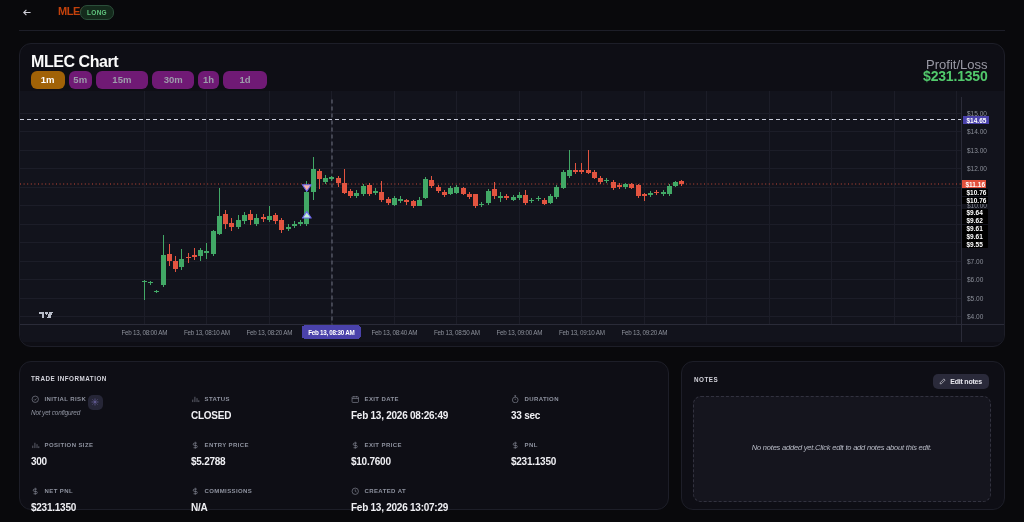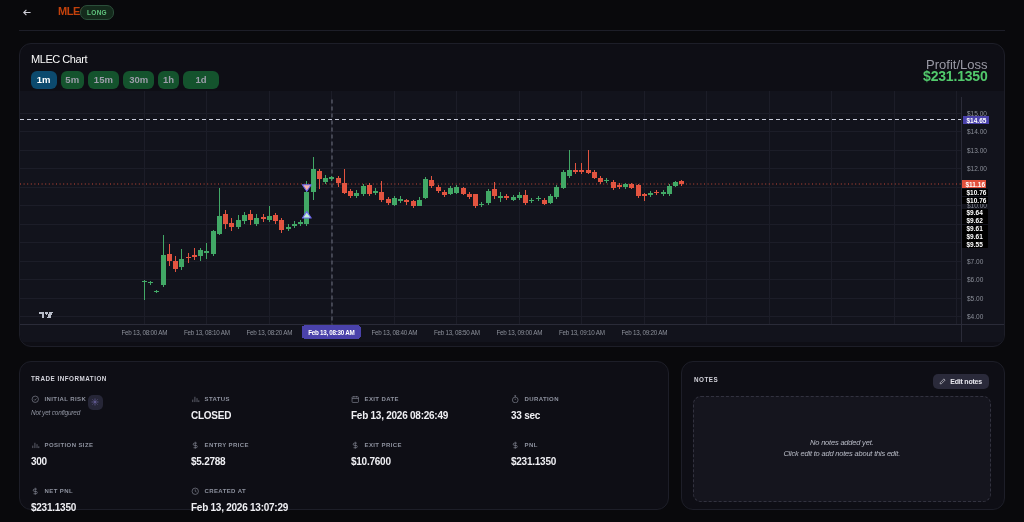--- a/index.html
+++ b/index.html
@@ -1,40 +1,40 @@
 <!DOCTYPE html>
 <html><head><meta charset="utf-8">
 <style>
 * { margin:0; padding:0; box-sizing:border-box; }
 body { width:1024px; height:522px; background:#09090c; font-family:"Liberation Sans", sans-serif; position:relative; overflow:hidden; }
 .abs { position:absolute; }
 .card { position:absolute; background:#0e0e15; border:1px solid #1d1e28; border-radius:12px; }
 .lbl { font-size:6px; font-weight:bold; color:#8f93a0; letter-spacing:0.4px; display:flex; align-items:center; gap:5px; height:10px; }
 .val { font-size:10px; font-weight:bold; letter-spacing:-0.25px; color:#efeff3; margin-top:7px; line-height:10px; }
 svg.ic { width:8.5px; height:8.5px; stroke:#8f93a0; stroke-width:1.7; fill:none; flex:0 0 auto; }
-.tfb { height:17.5px; border-radius:6px; background:#14532d; color:#9d9dab; font-size:9.5px; font-weight:bold; display:flex; align-items:center; justify-content:center; }
+.tfb { height:17.5px; border-radius:6px; background:#701a75; color:#9d9dab; font-size:9.5px; font-weight:bold; display:flex; align-items:center; justify-content:center; }
 </style></head>
 <body>
 
 <svg class="abs" style="left:23px;top:8.5px;width:8px;height:7px;" viewBox="0 0 8 7">
     <path d="M7.6 3.5 H0.8 M3.4 0.8 L0.7 3.5 L3.4 6.2" stroke="#cfcfd8" stroke-width="1.1" fill="none"></path>
   </svg>
 <div class="abs" style="left:58px;top:4.5px;font-size:11px;font-weight:bold;letter-spacing:-0.4px;color:#c2410c;">MLEC</div>
 <div class="abs" style="left:80px;top:4.5px;height:15px;padding:0 6px;display:flex;align-items:center;background:#142a1c;border:1px solid #2b4e3a;border-radius:7px;color:#60c47e;font-size:6.5px;font-weight:bold;letter-spacing:0.3px;">LONG</div>
 <div class="abs" style="left:19px;top:30px;width:986px;height:1px;background:#1d1e28;"></div>
 
 <div class="card" style="left:19px;top:43px;width:986px;height:304px;overflow:hidden;">
-  <div class="abs" style="left:11px;top:9px;font-size:11px;font-weight:normal;letter-spacing:-0.45px;color:#fafafa;">MLEC Chart</div>
+  <div class="abs" style="left:11px;top:9px;font-size:16px;font-weight:bold;letter-spacing:-0.45px;color:#fafafa;">MLEC Chart</div>
   <div class="abs" style="left:10.6px;top:27px;display:flex;gap:4.3px;">
-    <div class="tfb" style="width:26px;background:#0c4a6e;color:#fff;">1m</div>
+    <div class="tfb" style="width:34px;background:#a16207;color:#fff;">1m</div>
     <div class="tfb" style="width:22.7px;">5m</div>
-    <div class="tfb" style="width:31px;">15m</div>
-    <div class="tfb" style="width:31px;">30m</div>
+    <div class="tfb" style="width:52px;">15m</div>
+    <div class="tfb" style="width:42px;">30m</div>
     <div class="tfb" style="width:20.3px;">1h</div>
-    <div class="tfb" style="width:36px;">1d</div>
+    <div class="tfb" style="width:44px;">1d</div>
   </div>
   <div class="abs" style="right:16.5px;top:13px;font-size:13px;color:#9a9aa5;">Profit/Loss</div>
   <div class="abs" style="right:16.5px;top:24px;font-size:14px;font-weight:bold;letter-spacing:-0.2px;color:#52c96c;">$231.1350</div>
   <div class="abs" style="left:0;top:47px;"><svg width="986" height="251" viewBox="0 0 986 251" font-family="Liberation Sans, sans-serif" shape-rendering="crispEdges">
 <rect x="0" y="0" width="986" height="251" fill="#12131c"></rect>
 <line x1="0" y1="225.5" x2="941" y2="225.5" stroke="#1c1d28" stroke-width="1"></line>
 <line x1="0" y1="207.0" x2="941" y2="207.0" stroke="#1c1d28" stroke-width="1"></line>
 <line x1="0" y1="188.5" x2="941" y2="188.5" stroke="#1c1d28" stroke-width="1"></line>
 <line x1="0" y1="170.0" x2="941" y2="170.0" stroke="#1c1d28" stroke-width="1"></line>
 <line x1="0" y1="151.5" x2="941" y2="151.5" stroke="#1c1d28" stroke-width="1"></line>
@@ -345,20 +345,26 @@
       <div class="val">$231.1350</div>
     </div>
     <div>
       <div class="lbl"><svg class="ic" viewBox="0 0 24 24">
             <path d="M12 2 v20 M17 6 H9.5 a3.2 3.2 0 0 0 0 6.5 h5 a3.2 3.2 0 0 1 0 6.5 H7"></path>
           </svg>NET PNL</div>
       <div class="val">$231.1350</div>
     </div>
     <div>
       <div class="lbl"><svg class="ic" viewBox="0 0 24 24">
+            <path d="M12 2 v20 M17 6 H9.5 a3.2 3.2 0 0 0 0 6.5 h5 a3.2 3.2 0 0 1 0 6.5 H7"></path>
+          </svg>COMMISSIONS</div>
+      <div class="val">N/A</div>
+    </div>
+    <div>
+      <div class="lbl"><svg class="ic" viewBox="0 0 24 24">
             <circle cx="12" cy="12" r="9"></circle>
             <path d="M12 7 v5 l3.5 2"></path>
           </svg>CREATED AT</div>
       <div class="val">Feb 13, 2026 13:07:29</div>
     </div>
   </div>
   <div class="abs" style="left:68px;top:33px;width:14.5px;height:14.5px;border-radius:5px;background:#262637;display:flex;align-items:center;justify-content:center;">
     <svg style="width:8px;height:8px;stroke:#8f84d8;stroke-width:2;fill:none;" viewBox="0 0 24 24">
         <circle cx="12" cy="12" r="3.2"></circle>
         <path d="M12 2v3M12 19v3M2 12h3M19 12h3M4.9 4.9l2.1 2.1M17 17l2.1 2.1M19.1 4.9L17 7M7 17l-2.1 2.1"></path>
@@ -366,16 +372,16 @@
   </div>
 </div>
 
 <div class="card" style="left:681px;top:361px;width:324px;height:149px;">
   <div class="abs" style="left:12px;top:13.5px;font-size:6.3px;font-weight:bold;letter-spacing:0.5px;color:#d4d4dc;">NOTES</div>
   <div class="abs" style="right:15.5px;top:11.5px;height:15.5px;padding:0 6.5px;display:flex;align-items:center;gap:4px;background:#2a2a3a;border-radius:5px;color:#e8e8ee;font-size:7px;font-weight:bold;letter-spacing:-0.2px;">
     <svg style="width:7px;height:7px;stroke:#e8e8ee;stroke-width:2;fill:none;" viewBox="0 0 24 24">
         <path d="M17 3 l4 4 L8 20 H4 v-4 Z"></path>
       </svg>Edit notes
   </div>
-  <div class="abs" style="left:11px;top:33.5px;width:297.5px;height:106px;background:#15151e;border:1px dashed #32323f;border-radius:8px;display:flex;flex-direction:column;align-items:center;justify-content:center;color:#b9bcc7;font-size:7.5px;letter-spacing:-0.2px;font-style:italic;line-height:1.45;">
+  <div class="abs" style="left:11px;top:33.5px;width:297.5px;height:106px;background:#15151e;border:1px dashed #32323f;border-radius:8px;display:flex;flex-direction:row;align-items:center;justify-content:center;color:#b9bcc7;font-size:7.5px;letter-spacing:-0.2px;font-style:italic;line-height:1.45;">
     <div>No notes added yet.</div>
     <div>Click edit to add notes about this edit.</div>
   </div>
 </div>
 </body></html>

